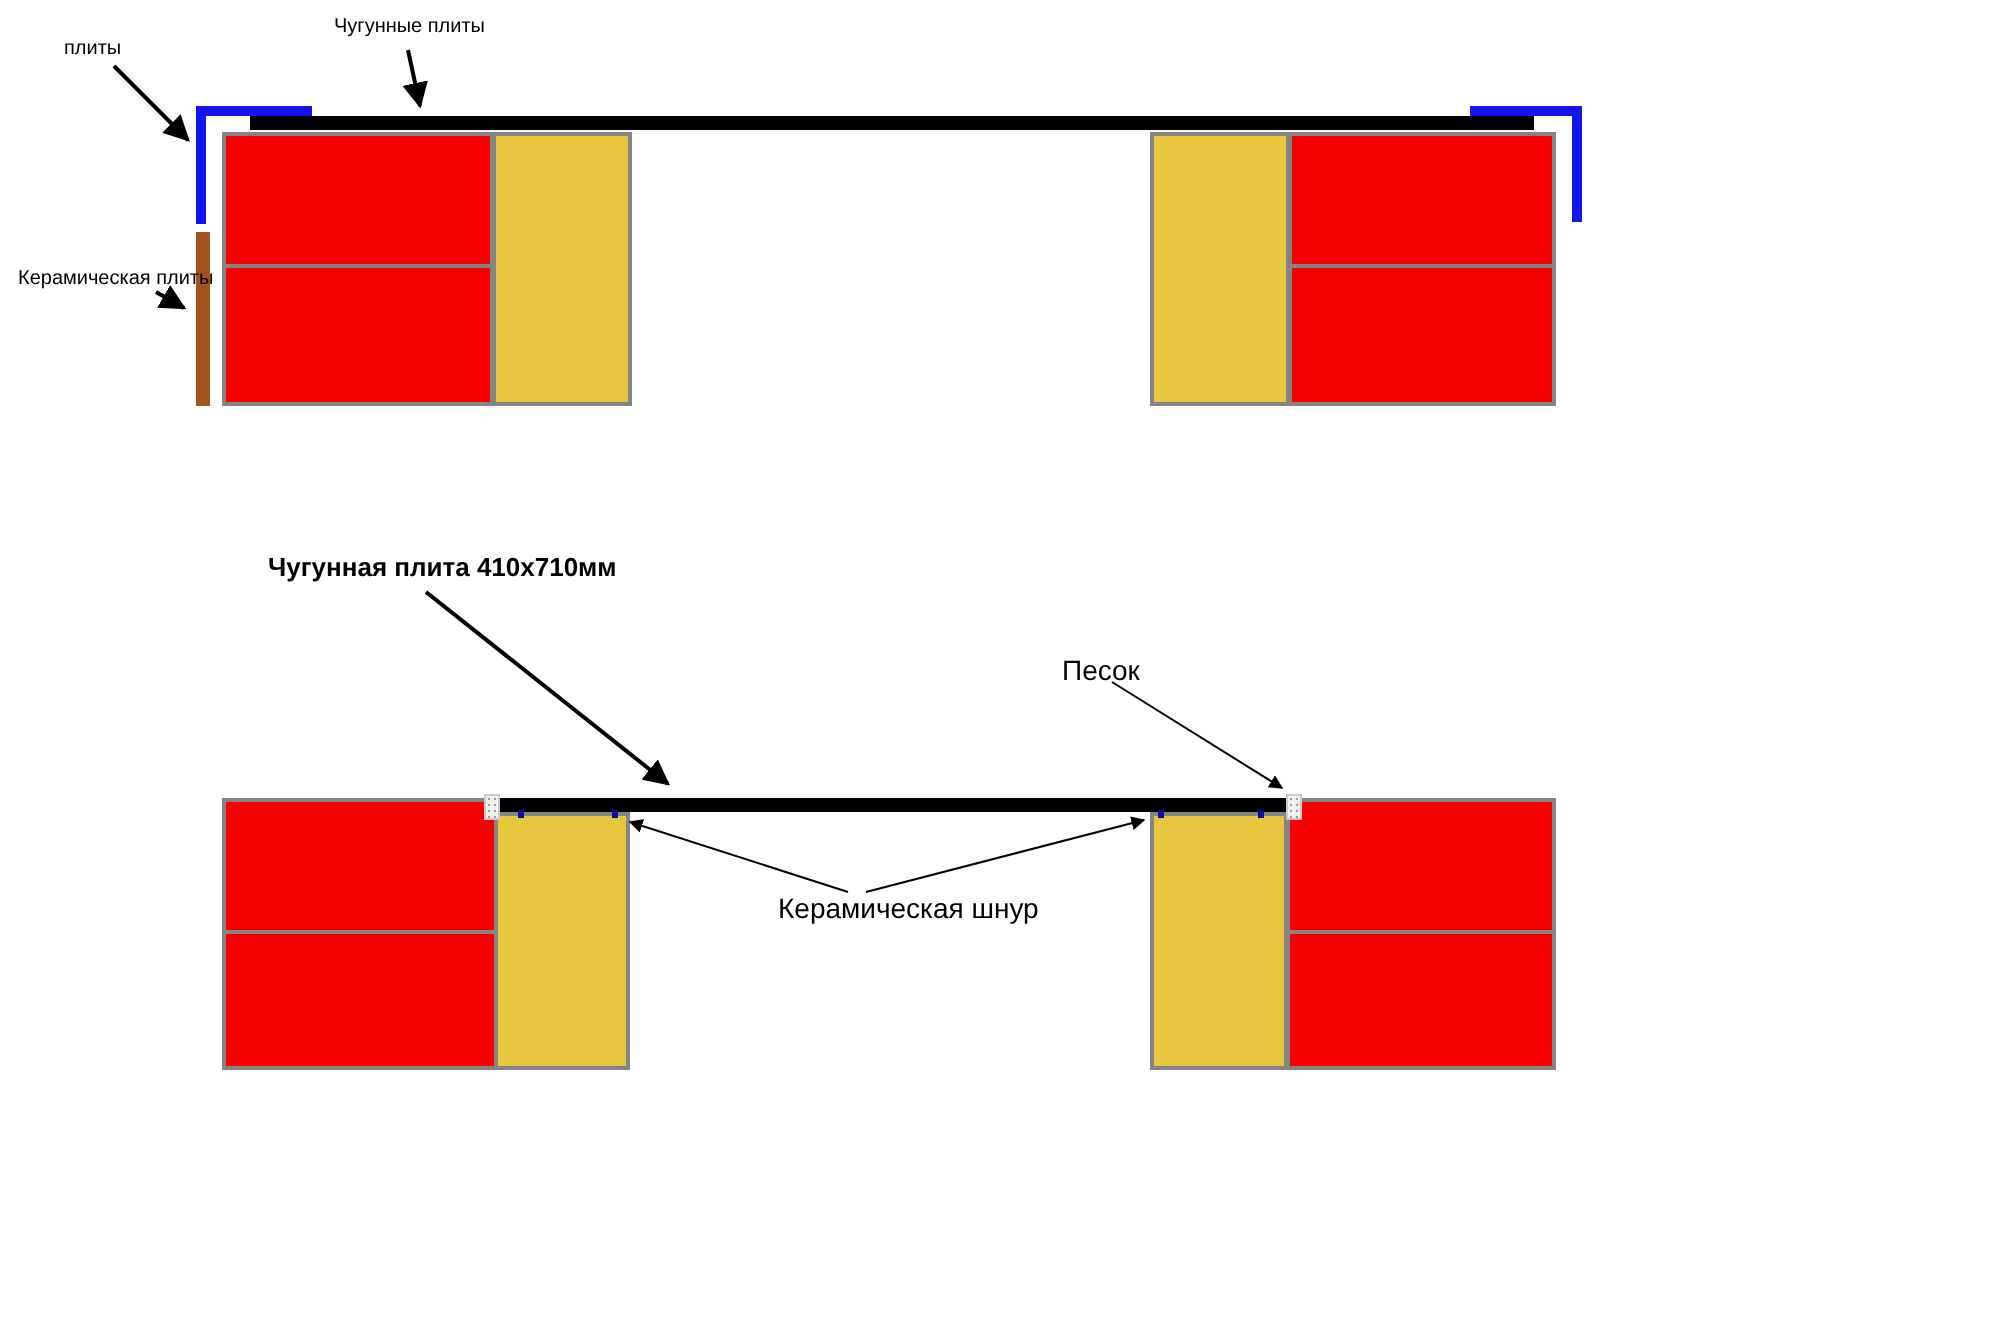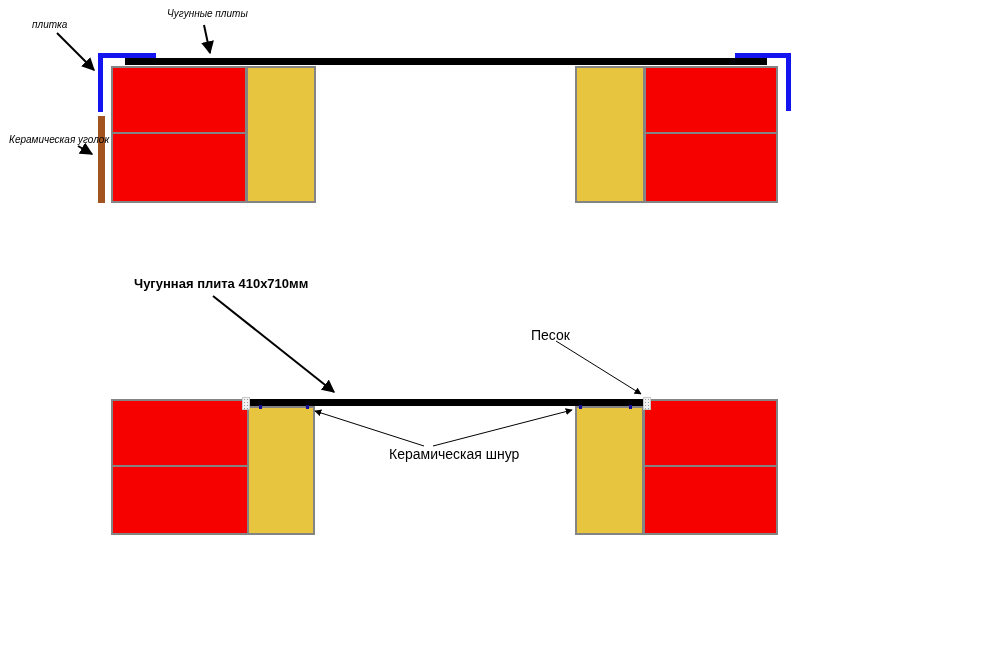--- a/index.html
+++ b/index.html
@@ -16,21 +16,21 @@
   .sand{
     position:absolute;z-index:5;background-color:#f2f2f2;
     background-image:radial-gradient(circle,#9a9a9a 30%,transparent 32%);
     background-size:3px 3px;border:1px solid #c9c9c9;
   }
   .cord-dot{position:absolute;width:3px;height:4px;background:var(--cord-blue);z-index:6;}
   .lbl{
     position:absolute;color:#000;white-space:nowrap;z-index:8;
     font-size:10px;line-height:1.1;
   }
-  .lbl.small{font-size:10px;font-style:italic;}
+  .lbl.small{font-size:10px;}
   .lbl.mid{font-size:14px;}
   .lbl.bold{font-size:13px;font-weight:bold;text-align:right;}
   svg.overlay{position:absolute;left:0;top:0;z-index:7;}
 </style>
 </head>
 <body>
 
 <div id="canvas">
 
   <div class="structure" style="left:111px;top:66px;width:205px;height:137px">
@@ -86,20 +86,20 @@
 
     <line x1="57" y1="33" x2="94" y2="70" stroke="#000" stroke-width="2" marker-end="url(#ah-big)"></line>
     <line x1="204" y1="25" x2="210" y2="53" stroke="#000" stroke-width="2" marker-end="url(#ah-big)"></line>
     <line x1="78" y1="146" x2="92" y2="154" stroke="#000" stroke-width="2" marker-end="url(#ah-big)"></line>
     <line x1="213" y1="296" x2="334" y2="392" stroke="#000" stroke-width="2" marker-end="url(#ah-big)"></line>
     <line x1="556" y1="341" x2="641" y2="394" stroke="#000" stroke-width="1" marker-end="url(#ah-small)"></line>
     <line x1="424" y1="446" x2="315" y2="411" stroke="#000" stroke-width="1" marker-end="url(#ah-small)"></line>
     <line x1="433" y1="446" x2="572" y2="410" stroke="#000" stroke-width="1" marker-end="url(#ah-small)"></line>
   </svg>
 
-  <div class="lbl small" style="left:32px;top:19px">плитка</div>
+  <div class="lbl small" style="left:32px;top:19px">плиты</div>
   <div class="lbl small" style="left:167px;top:8px">Чугунные плиты</div>
-  <div class="lbl small" style="left:9px;top:134px">Керамическая уголок</div>
+  <div class="lbl small" style="left:9px;top:134px">Керамическая плиты</div>
   <div class="lbl bold" style="left:134px;top:277px">Чугунная плита 410x710мм</div>
   <div class="lbl mid" style="left:531px;top:328px">Песок</div>
   <div class="lbl mid" style="left:389px;top:447px">Керамическая шнур</div>
 
 </div>
 
 </body></html>

